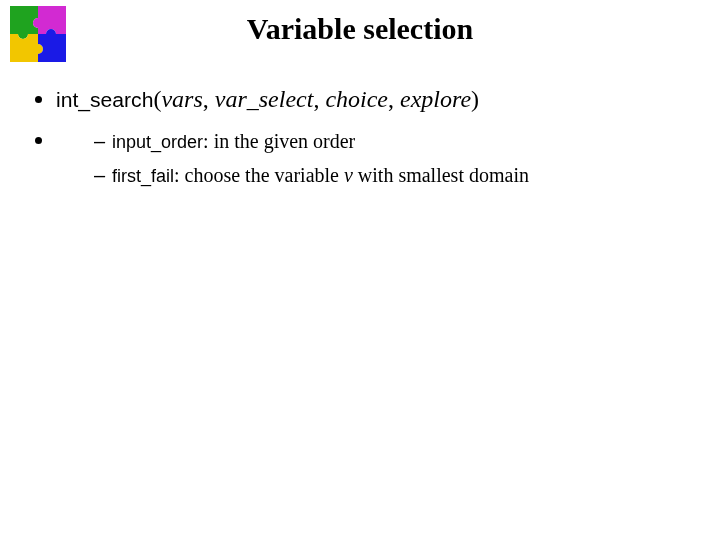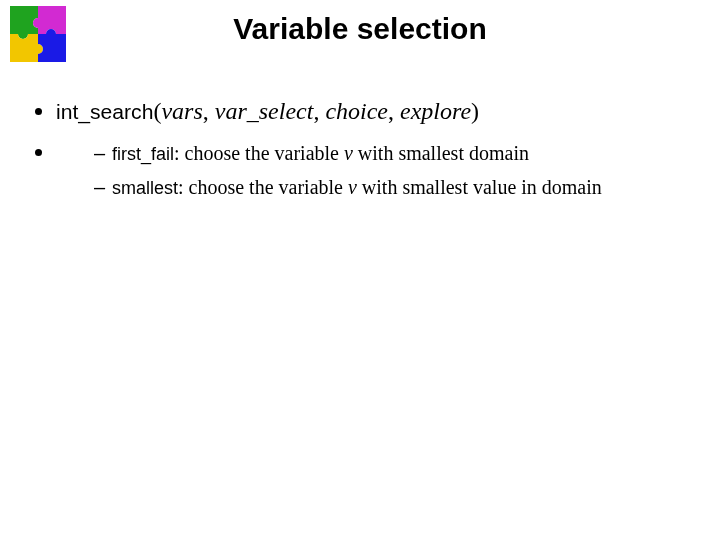--- a/index.html
+++ b/index.html
@@ -15,27 +15,27 @@
     left: 10px;
     width: 56px;
     height: 56px;
   }
   .title {
     position: absolute;
     top: 12px;
     left: 0;
     right: 0;
     text-align: center;
-    font-family: Liberation Sans, sans-serif;
+    font-family: Liberation Serif, serif;
     font-weight: 700;
     font-size: 30px;
   }
   .content {
     position: absolute;
-    top: 96px;
+    top: 84px;
     left: 28px;
     right: 28px;
   }
   ul.top {
     list-style: disc;
     padding-left: 28px;
   }
   ul.top > li {
     font-size: 24px;
     line-height: 1.3;
@@ -91,21 +91,21 @@
 <div class="title">Variable selection</div>
 
 <div class="content">
   <ul class="top">
     <li>
       <span class="kw-big">int_search</span><span>(</span><span class="ital">vars</span><span>, </span><span class="ital">var_select</span><span>, </span><span class="ital">choice</span><span>, </span><span class="ital">explore</span><span>)</span>
     </li>
     <li>
       <ul class="sub">
         <li>
-          <span class="kw">first_fail</span><span>: </span><span>choose the variable </span><span class="ital">v</span><span> with smallest domain</span>
+          <span class="kw">input_order</span><span>: </span><span>in the given order</span>
         </li>
         <li>
-          <span class="kw">smallest</span><span>: </span><span>choose the variable </span><span class="ital">v</span><span> with smallest value in domain</span>
+          <span class="kw">first_fail</span><span>: </span><span>choose the variable </span><span class="ital">v</span><span> with smallest domain</span>
         </li>
       </ul>
     </li>
   </ul>
 </div>
 
 </body></html>

